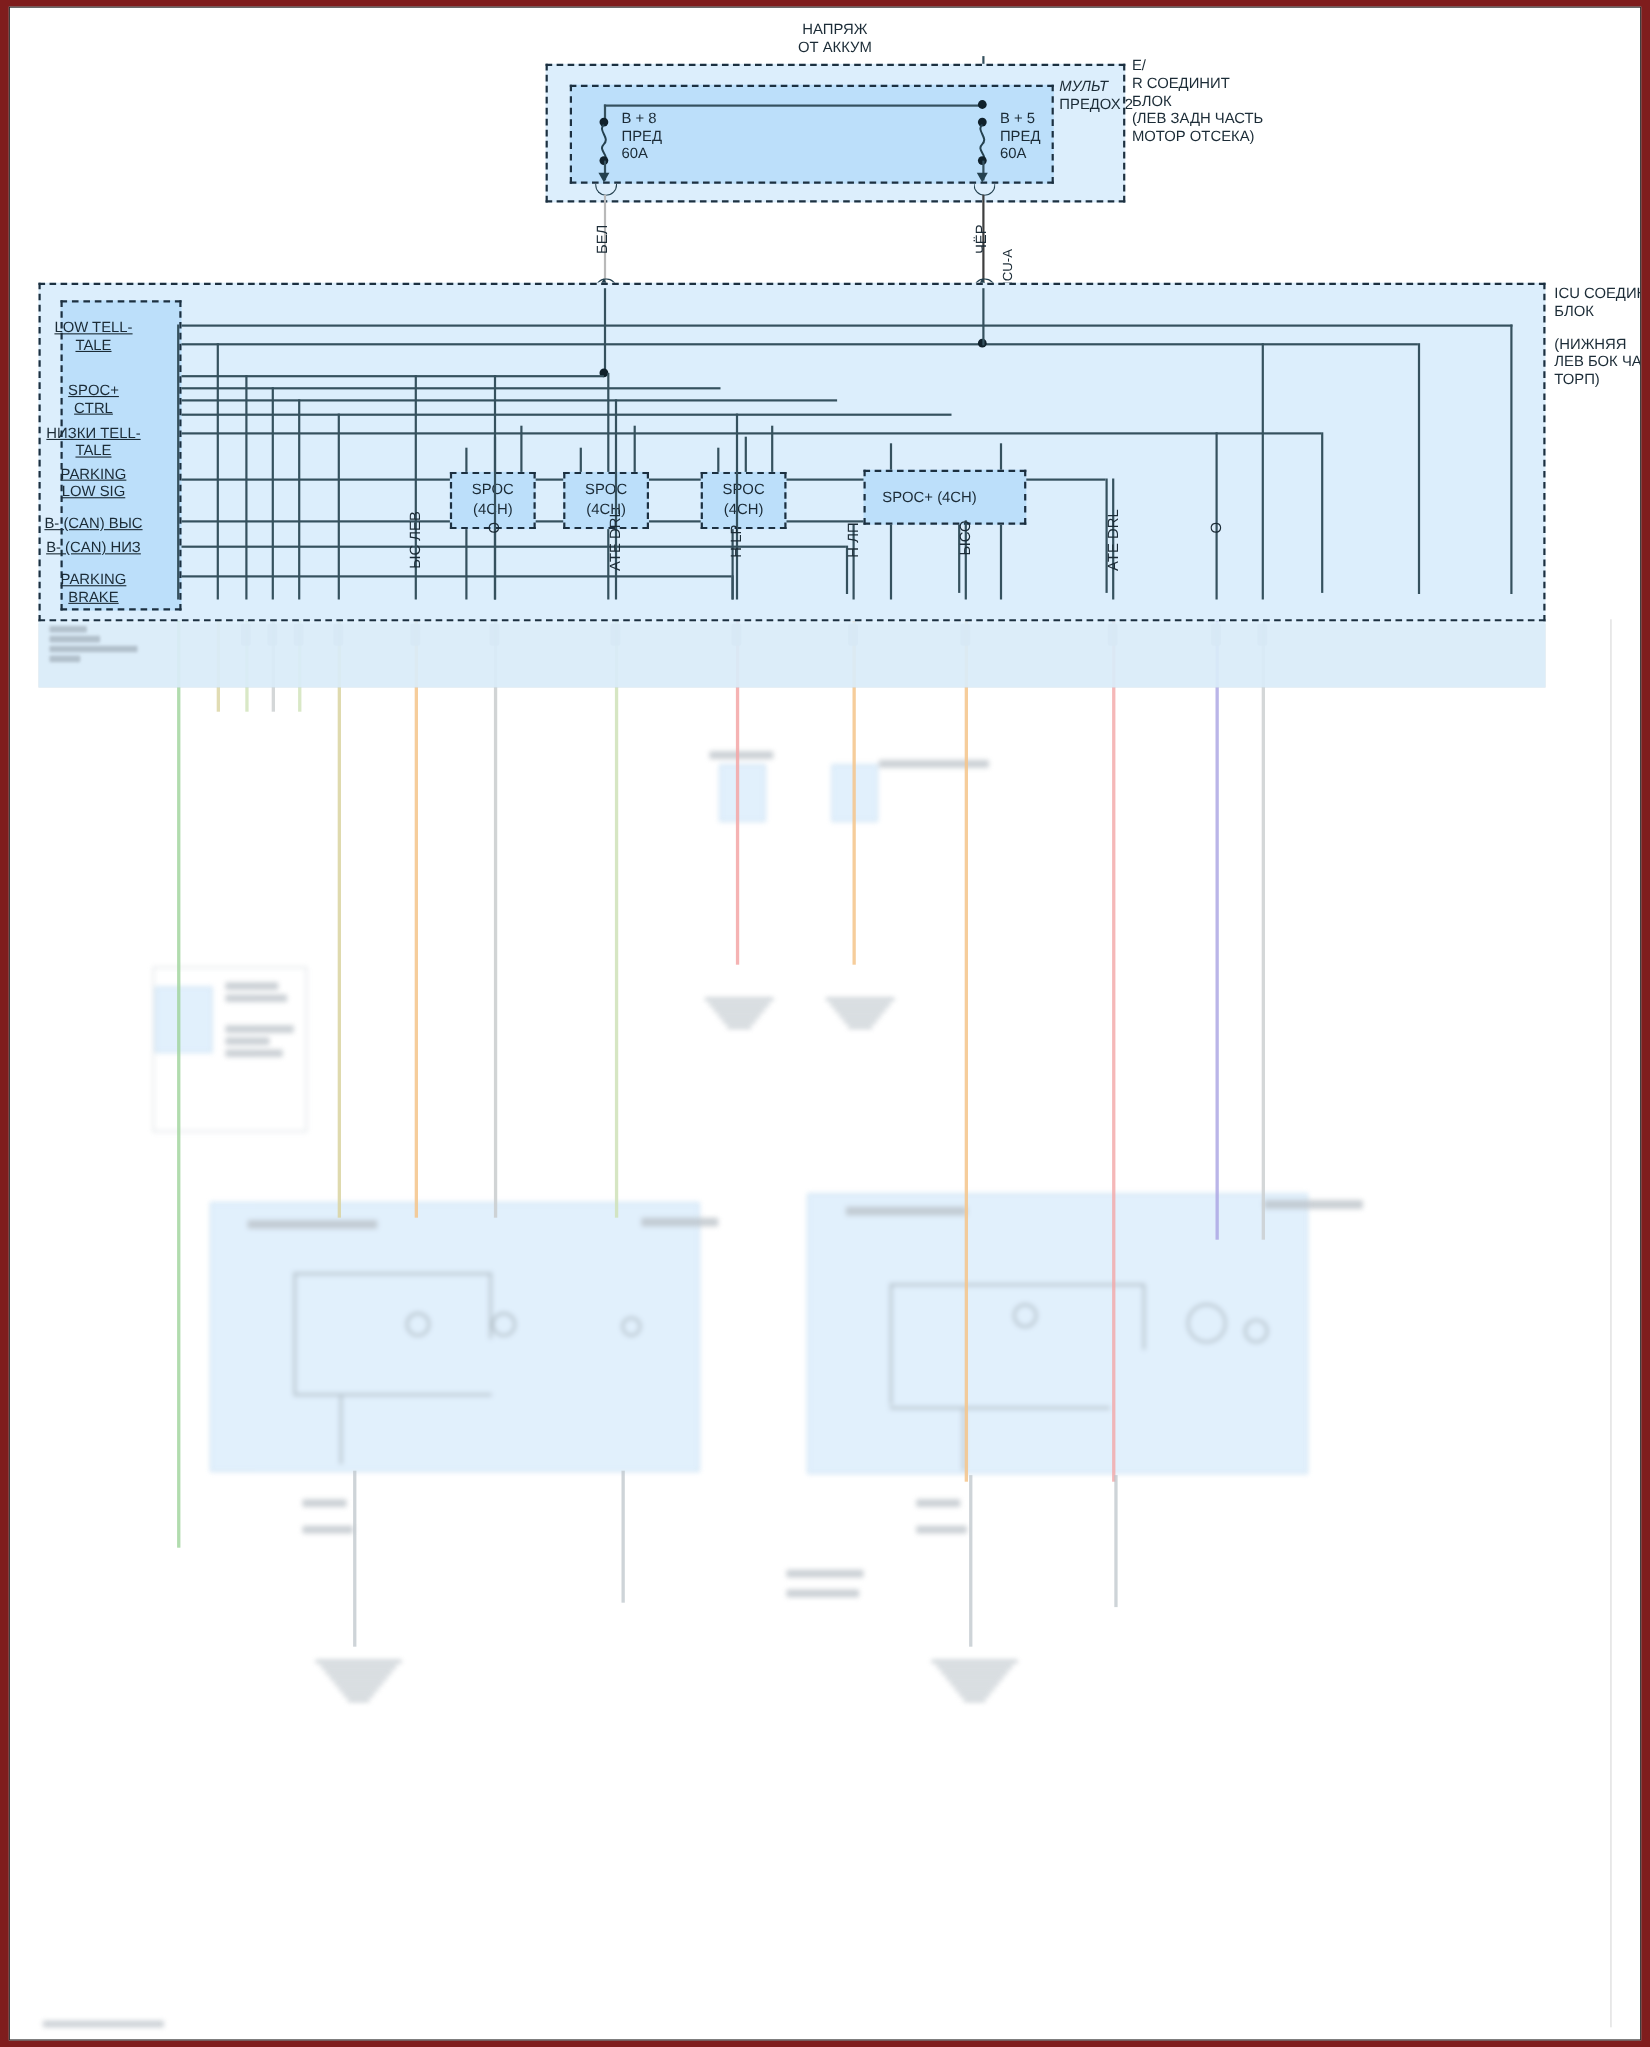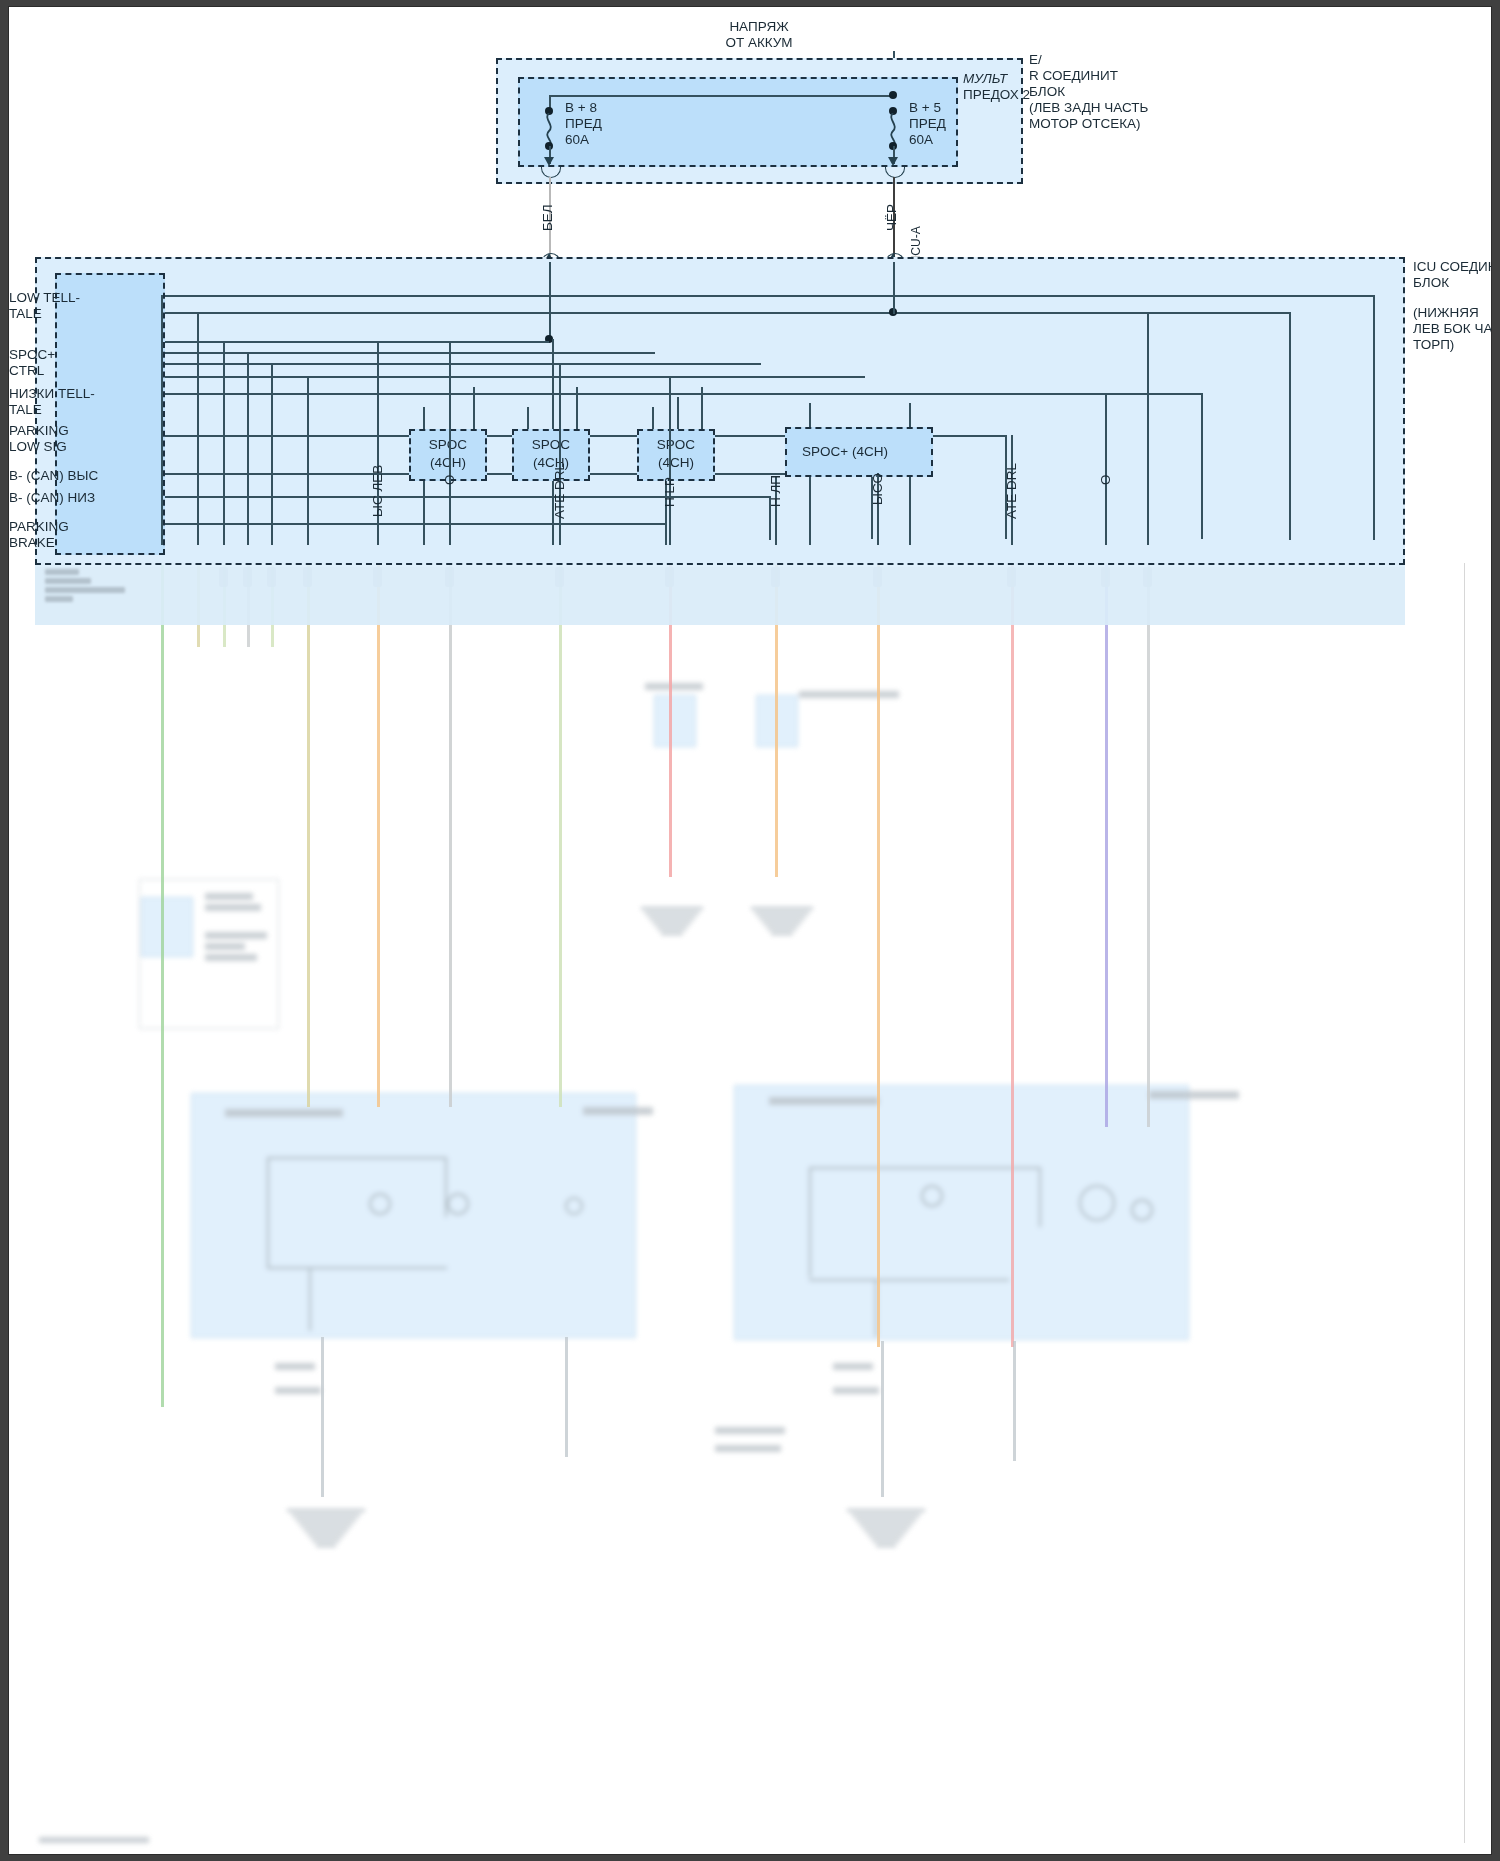--- a/index.html
+++ b/index.html
@@ -2,21 +2,21 @@
 <html><head>
 <meta charset="utf-8">
 <title>Wiring Diagram</title>
 <style>
   html,body{margin:0;padding:0;background:#6f6f6f;}
   body{font-family:"Liberation Sans","DejaVu Sans",sans-serif;}
 
   #page{
     position:relative;
     width:1500px;height:1861px;
-    background:#404040;
+    background:#7f1d1d;
     overflow:hidden;
   }
 
   
   #sheet{
     position:absolute;left:8px;top:6px;
     width:1484px;height:1849px;
     background:#fff;
     border:1px solid #2b2b2b;
     box-sizing:border-box;
@@ -29,21 +29,21 @@
   .fill-lite{background:#dceefc;}
   .fill-mid{background:#bcdffa;}
 
   .wire{position:absolute;background:#35515e;}
   .wh{height:1.6px;}
   .wv{width:1.6px;}
 
   .dot{position:absolute;width:8px;height:8px;border-radius:50%;background:#10212b;}
 
   .lbl{position:absolute;color:#1b2b36;font-size:13.5px;line-height:15.5px;white-space:pre;}
-  .lbl.r{text-align:left;}
+  .lbl.r{text-align:center;text-decoration:underline;}
   .lbl.c{text-align:center;}
   .vlbl{position:absolute;color:#1b2b36;font-size:13.5px;line-height:14px;white-space:nowrap;
         transform-origin:0 0;transform:rotate(-90deg);}
   .vsm{font-size:12px;}
 
   
   .fuse{position:absolute;width:14px;height:34px;}
   .fuse svg{display:block;}
 
   

